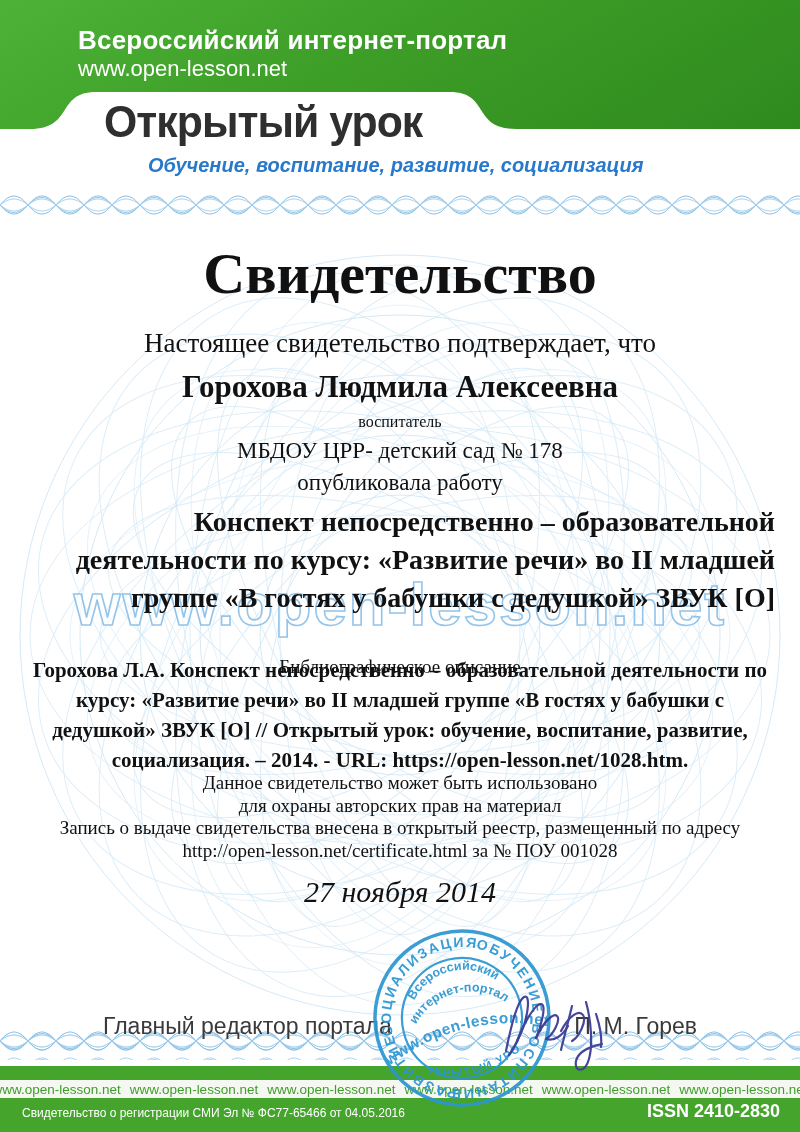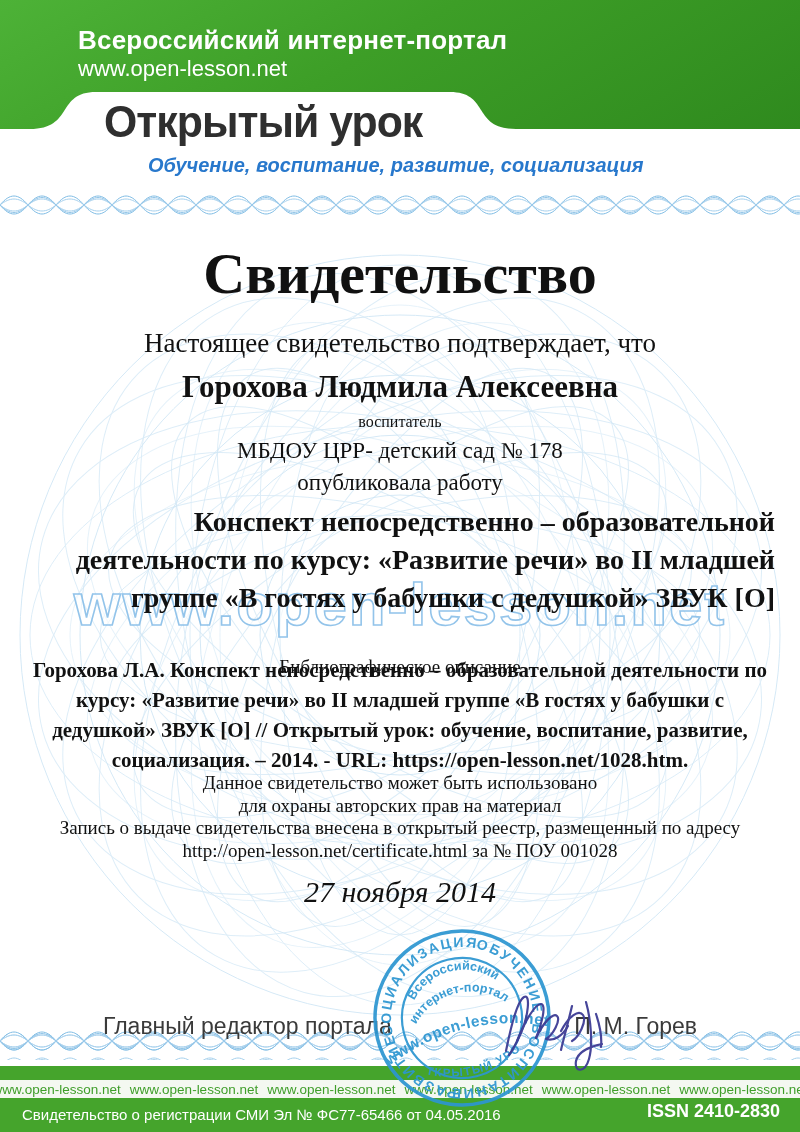--- a/index.html
+++ b/index.html
@@ -83,21 +83,21 @@
   
   .footer-green { left:0; top:1066px; width:800px; height:66px; background:#45a42c; z-index:5; }
   .footer-strip {
     left:0; top:1080px; width:800px; height:18px; background:#f4f8f1; z-index:5;
     display:flex; align-items:center; justify-content:center; gap:9px;
     overflow:hidden; white-space:nowrap;
     font-family:"Liberation Sans",sans-serif; font-size:13.5px; color:#3f9e2a;
   }
   .footer-reg {
     left:22px; top:1106px; color:#fff; font-family:"Liberation Sans",sans-serif;
-    font-size:15px; z-index:6;
+    font-size:12px; z-index:6;
   }
   .footer-issn {
     right:20px; top:1101px; color:#fff; font-family:"Liberation Sans",sans-serif;
     font-weight:bold; font-size:18px; z-index:6;
   }
 </style>
 </head>
 <body>
 
 <div class="page">

